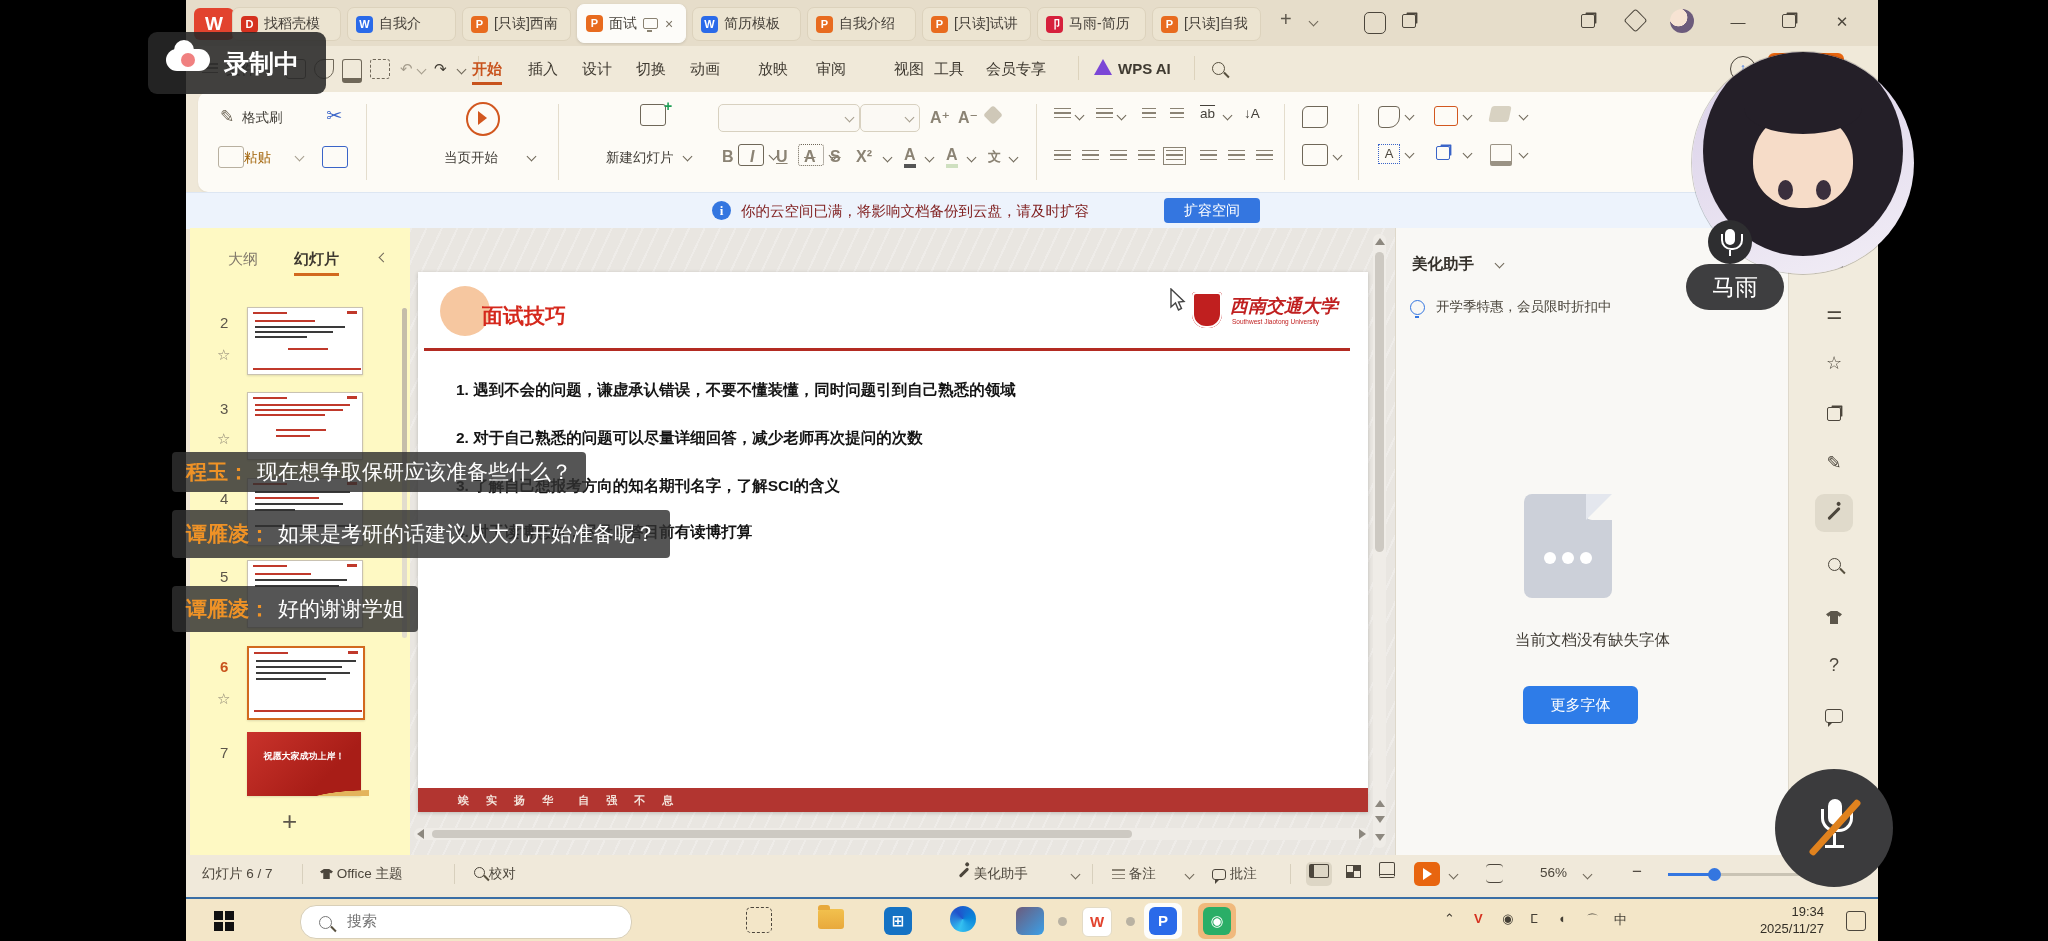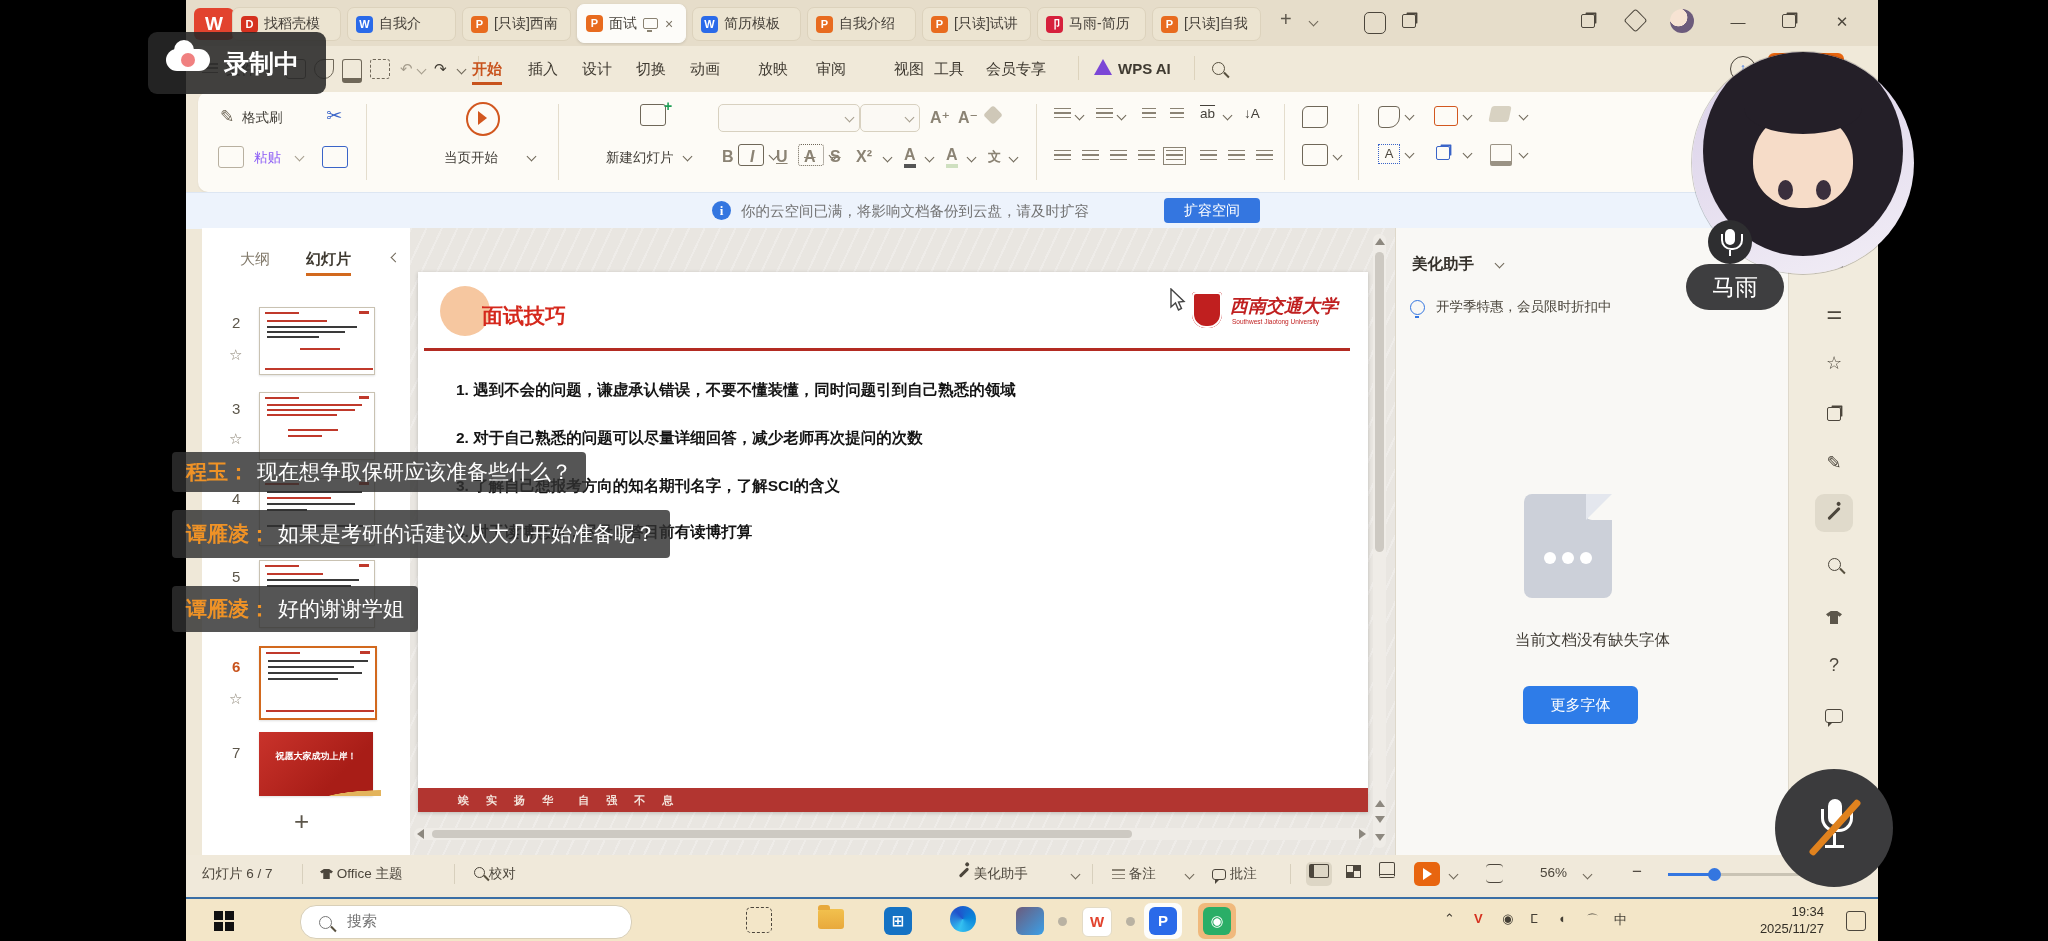--- a/index.html
+++ b/index.html
@@ -50,25 +50,25 @@
   .fbtn{position:absolute;font-size:16px;color:#8b8374;font-weight:bold}
   .pline{position:absolute;width:17px;height:12px;background:repeating-linear-gradient(to bottom,#8b8374 0 1.5px,transparent 1.5px 4.5px)}
   .playc{position:absolute;width:30px;height:30px;border:2px solid #d2571f;border-radius:50%}
   .playc::after{content:"";position:absolute;left:10px;top:7px;border-left:9px solid #d2571f;border-top:7px solid transparent;border-bottom:7px solid transparent}
   .docic{position:absolute;width:24px;height:20px;border:1.8px solid #6f6758;border-radius:3px}
   .gplus{position:absolute;color:#1d9e55;font-weight:bold;font-size:14px}
   
   .notif{position:absolute;left:0;top:192px;width:100%;height:36px;background:#edf3fc;border-top:1px solid #dde6f2}
   .info{position:absolute;left:526px;top:8px;width:19px;height:19px;border-radius:50%;background:#3476e0;color:#fff;
         font-size:13px;font-weight:bold;text-align:center;line-height:19px;font-family:"Liberation Serif",serif}
-  .ntext{position:absolute;left:555px;top:9px;font-size:14.5px;color:#737373}
+  .ntext{position:absolute;left:555px;top:9px;font-size:14.5px;color:#7f1d1d}
   .nbtn{position:absolute;left:978px;top:5px;width:96px;height:25px;background:#3476e0;border-radius:4px;color:#fff;
         font-size:14px;text-align:center;line-height:25px}
   
-  .sidebar{position:absolute;left:16px;top:228px;width:224px;height:627px;background:#ffffff}
+  .sidebar{position:absolute;left:4px;top:228px;width:224px;height:627px;background:#fef9c3}
   .stab{position:absolute;top:22px;font-size:15px;color:#837b6c}
   .stab.on{color:#3d382f;font-weight:bold;border-bottom:3px solid #d2691e;padding-bottom:4px}
   .snum{position:absolute;left:30px;font-size:15px;color:#5c564a}
   .sstar{position:absolute;left:27px;font-size:15px;color:#8a8272}
   .thumb{position:absolute;left:57px;width:114px;background:#fff;border:1px solid #c9c2b2;box-shadow:0 1px 2px rgba(0,0,0,.12)}
   .thumb.sel{border:2px solid #d2691e}
   .tred{position:absolute;left:5px;top:4px;height:2px;background:#c0392b}
   .trdot{position:absolute;right:5px;top:3px;width:10px;height:3px;background:#c0392b}
   .tln{position:absolute;left:7px;height:2px;background:#3a3a3a}
   .tlnr{position:absolute;left:7px;height:2px;background:#c0392b}
@@ -278,21 +278,21 @@
 
       <div class="upld">↑</div>
       <div class="sharebtn">↗ <span>分享</span></div>
     </div>
 
     <div class="ribbon">
       <div class="rico" style="left:22px;top:16px">✎</div>
       <div class="rlab" style="left:44px;top:17px">格式刷</div>
       <div class="rico" style="left:128px;top:14px;color:#3a64c8;font-size:19px">✂</div>
       <div class="docic" style="left:20px;top:54px;border-color:#b8b0a0"></div>
-      <div class="rlab" style="left:56px;top:57px;color:#8b5cf6">粘贴</div>
+      <div class="rlab" style="left:46px;top:57px;color:#a16207">粘贴</div>
       <span class="chev abs" style="left:98px;top:61px;border-color:#a59d8d"></span>
       <div class="docic" style="left:124px;top:54px;border-color:#3a64c8"></div>
       <div class="rdiv" style="left:168px"></div>
 
       <div class="playc" style="left:268px;top:10px"></div>
       <div class="rlab" style="left:246px;top:57px">当页开始</div>
       <span class="chev abs" style="left:330px;top:61px"></span>
       <div class="rdiv" style="left:360px"></div>
 
       <div class="docic" style="left:442px;top:12px"></div>

